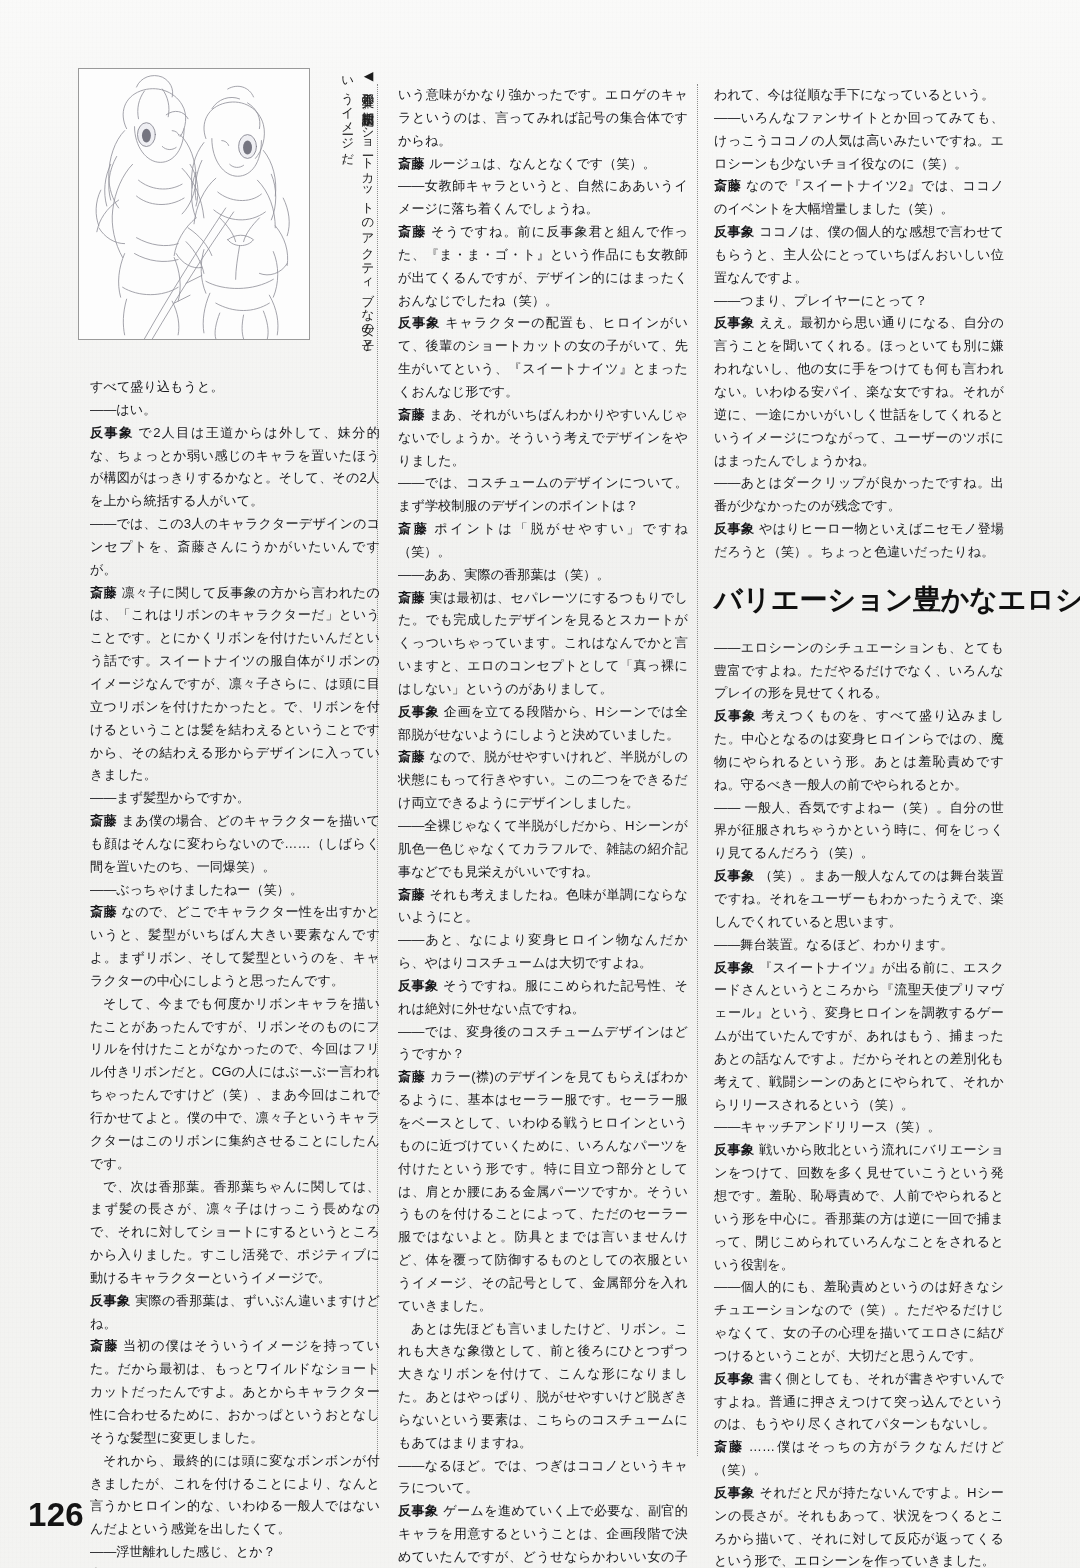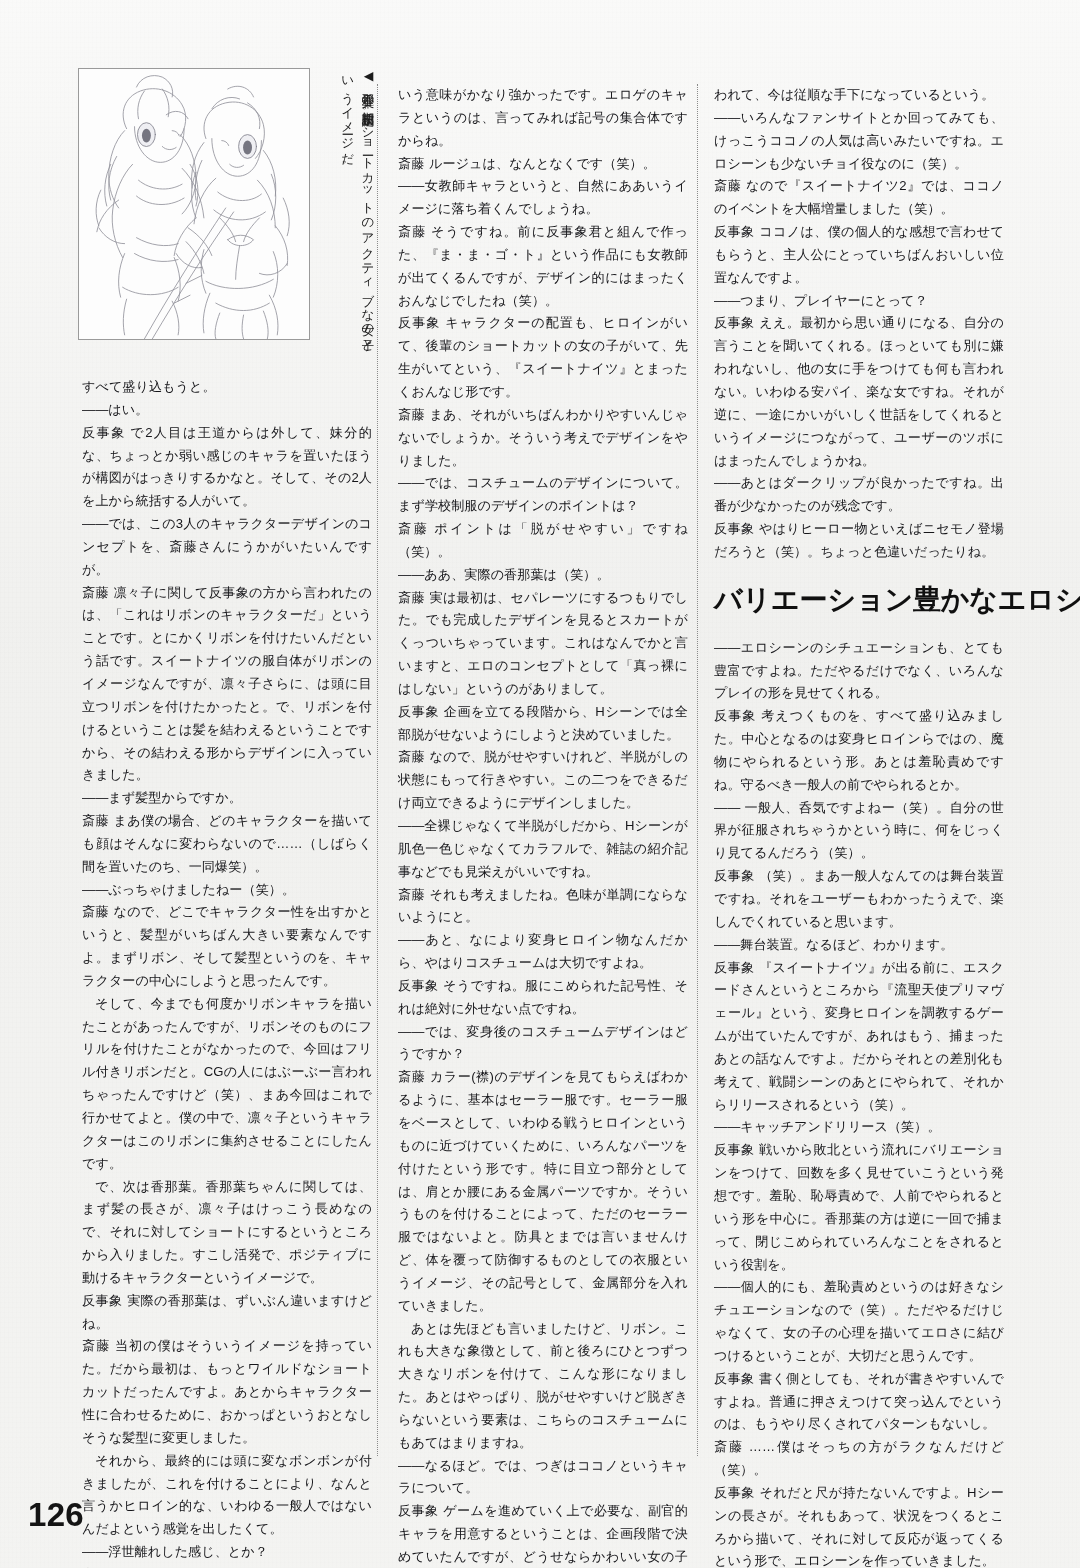--- a/index.html
+++ b/index.html
@@ -70,42 +70,42 @@
     position: absolute;
     top: 0;
     width: 290px;
     height: 100%;
     font-size: 13.1px;
     line-height: 1.745;
     color: #16161a;
     letter-spacing: 0.004em;
     text-align: justify;
   }
-  .col-1 { left: 8px; padding-top: 292px; height: calc(100% - 292px); }
+  .col-1 { left: 16px; padding-top: 292px; height: calc(100% - 292px); }
   .col-2 { left: 324px; }
   .col-3 { left: 640px; }
 
   
   .rule {
     position: absolute;
     top: 0;
     width: 0px;
     height: 1372px;
     border-left: 1px dotted #8b8b8b;
   }
   .rule-1 { left: 303px; }
   .rule-2 { left: 623px; }
 
   .para {
     margin: 0;
     text-indent: 0;
   }
   .para.indent { text-indent: 1em; }
   .spk {
-    font-weight: normal;
+    font-weight: bold;
     margin-right: 0.35em;
     letter-spacing: 0.01em;
   }
   .section-head {
     font-size: 28px;
     font-weight: bold;
     letter-spacing: -0.005em;
     line-height: 1.25;
     margin: 18px 0 20px 0;
     color: #101010;

